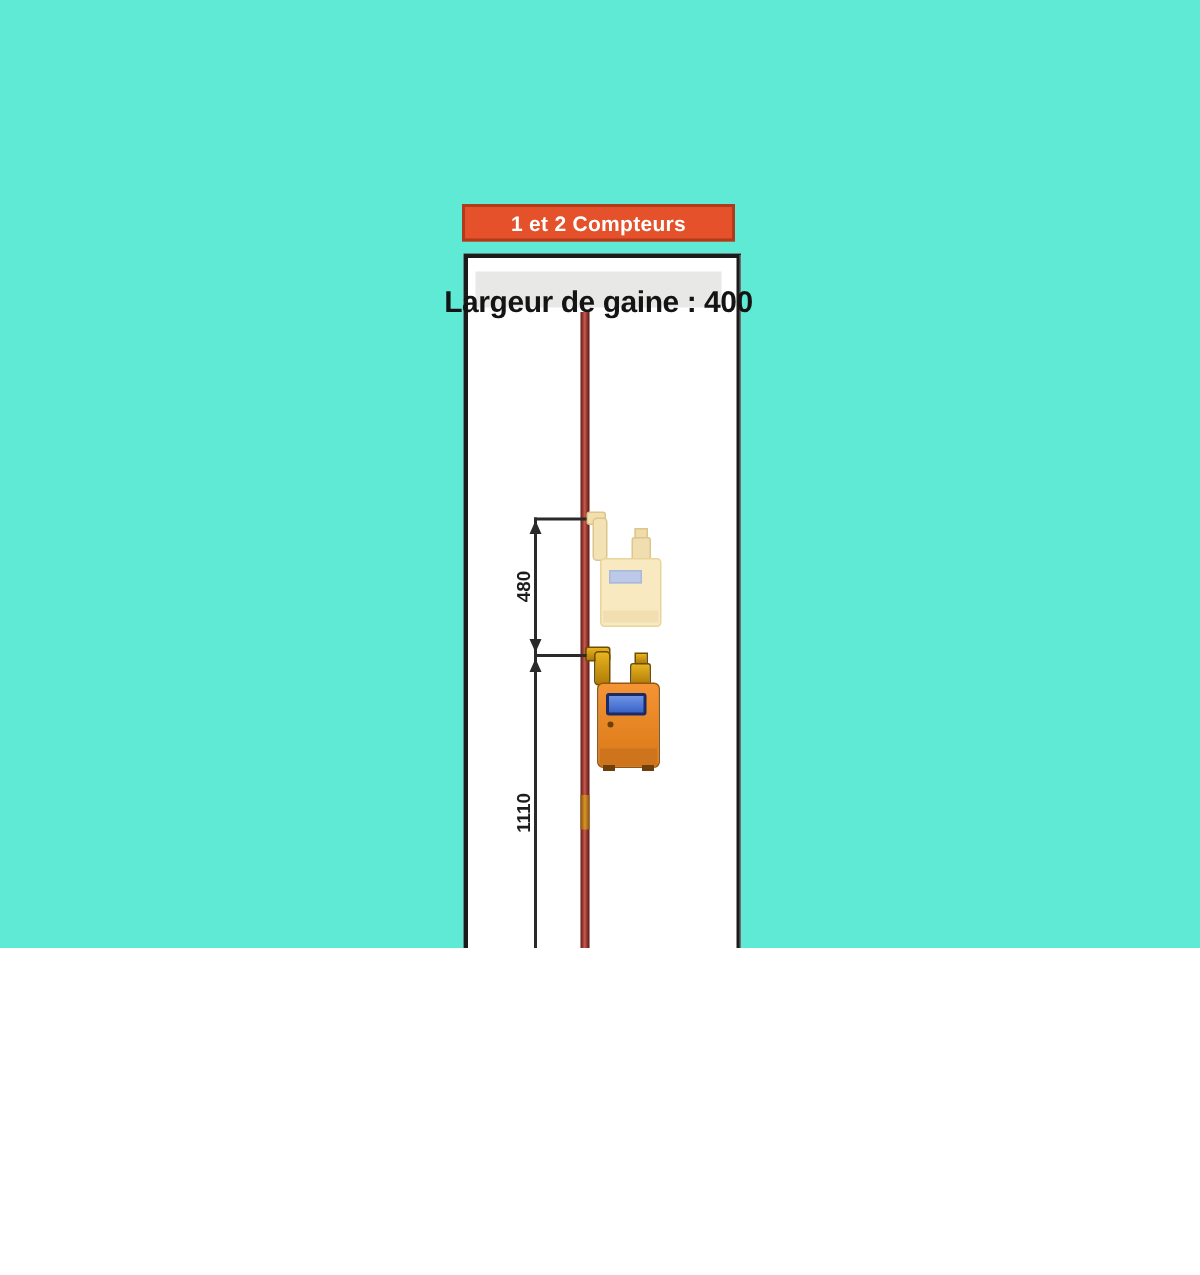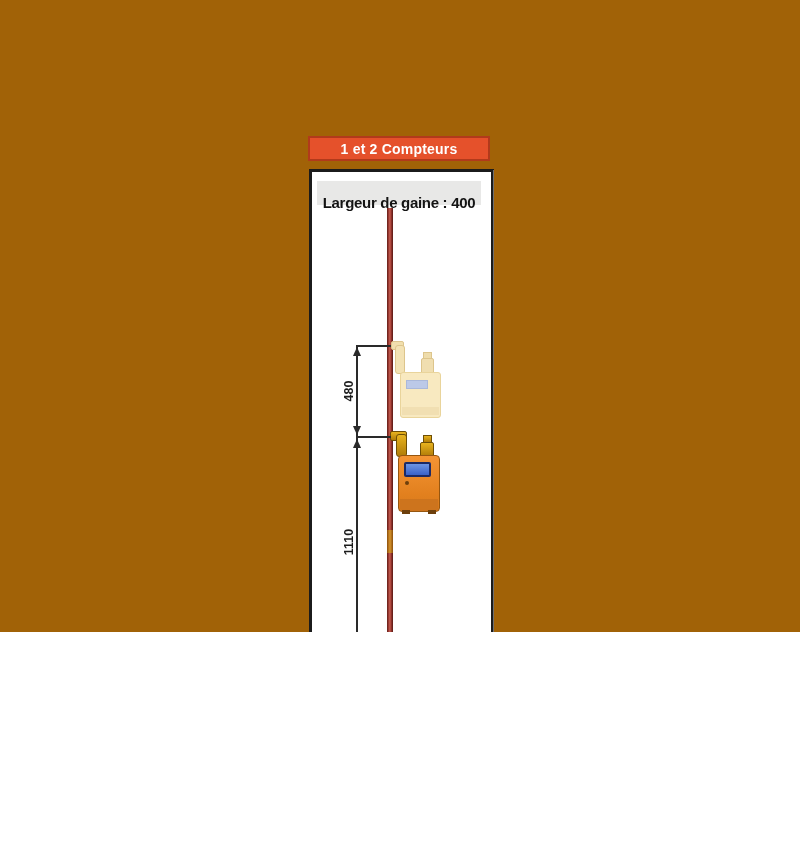--- a/index.html
+++ b/index.html
@@ -1,37 +1,37 @@
 <!DOCTYPE html>
 <html><head>
 <meta charset="utf-8">
 <style>
   html,body{margin:0;padding:0;background:#ffffff;}
   .stage{
-    position:relative;width:800px;height:632px;background:#a16207;overflow:hidden;
+    position:relative;width:800px;height:632px;background:#5eead4;overflow:hidden;
     font-family:"Liberation Sans", sans-serif;
   }
   
   .banner{
     position:absolute;left:308px;top:136px;width:182px;height:25px;
     background:#e5512b;border:2px solid #b13a1b;box-sizing:border-box;
     display:flex;align-items:center;justify-content:center;
   }
   .banner span{color:#ffffff;font-weight:bold;font-size:14px;letter-spacing:.2px;}
   
   .panel{
     position:absolute;left:309px;top:169px;width:179px;height:531px;
     border:3px solid #1b1b1b;box-sizing:content-box;background:#ffffff;
   }
   .scanline{position:absolute;left:493px;top:170px;width:1px;height:534px;background:#6f6f6f;}
   .panel-header{
     position:absolute;left:317px;top:181px;width:164px;height:24px;
     background:#e8e8e7;display:flex;align-items:center;justify-content:center;
   }
-  .panel-header span{color:#141414;font-weight:bold;font-size:15px;letter-spacing:-.3px;white-space:nowrap;margin-top:18px;}
+  .panel-header span{color:#141414;font-weight:bold;font-size:20px;letter-spacing:-.3px;white-space:nowrap;margin-top:18px;}
   
   .pipe{
     position:absolute;left:387px;top:208px;width:6px;height:443px;
     background:linear-gradient(90deg,#5f1d18 0%,#8f312a 20%,#c05a4e 45%,#b24a40 58%,#7c2721 82%,#581a16 100%);
   }
   .pipe-orange{
     position:absolute;left:387px;top:530px;width:6px;height:23px;
     background:linear-gradient(90deg,rgba(143,84,10,.9),rgba(216,152,42,.95) 50%,rgba(143,84,10,.9));
   }
   

